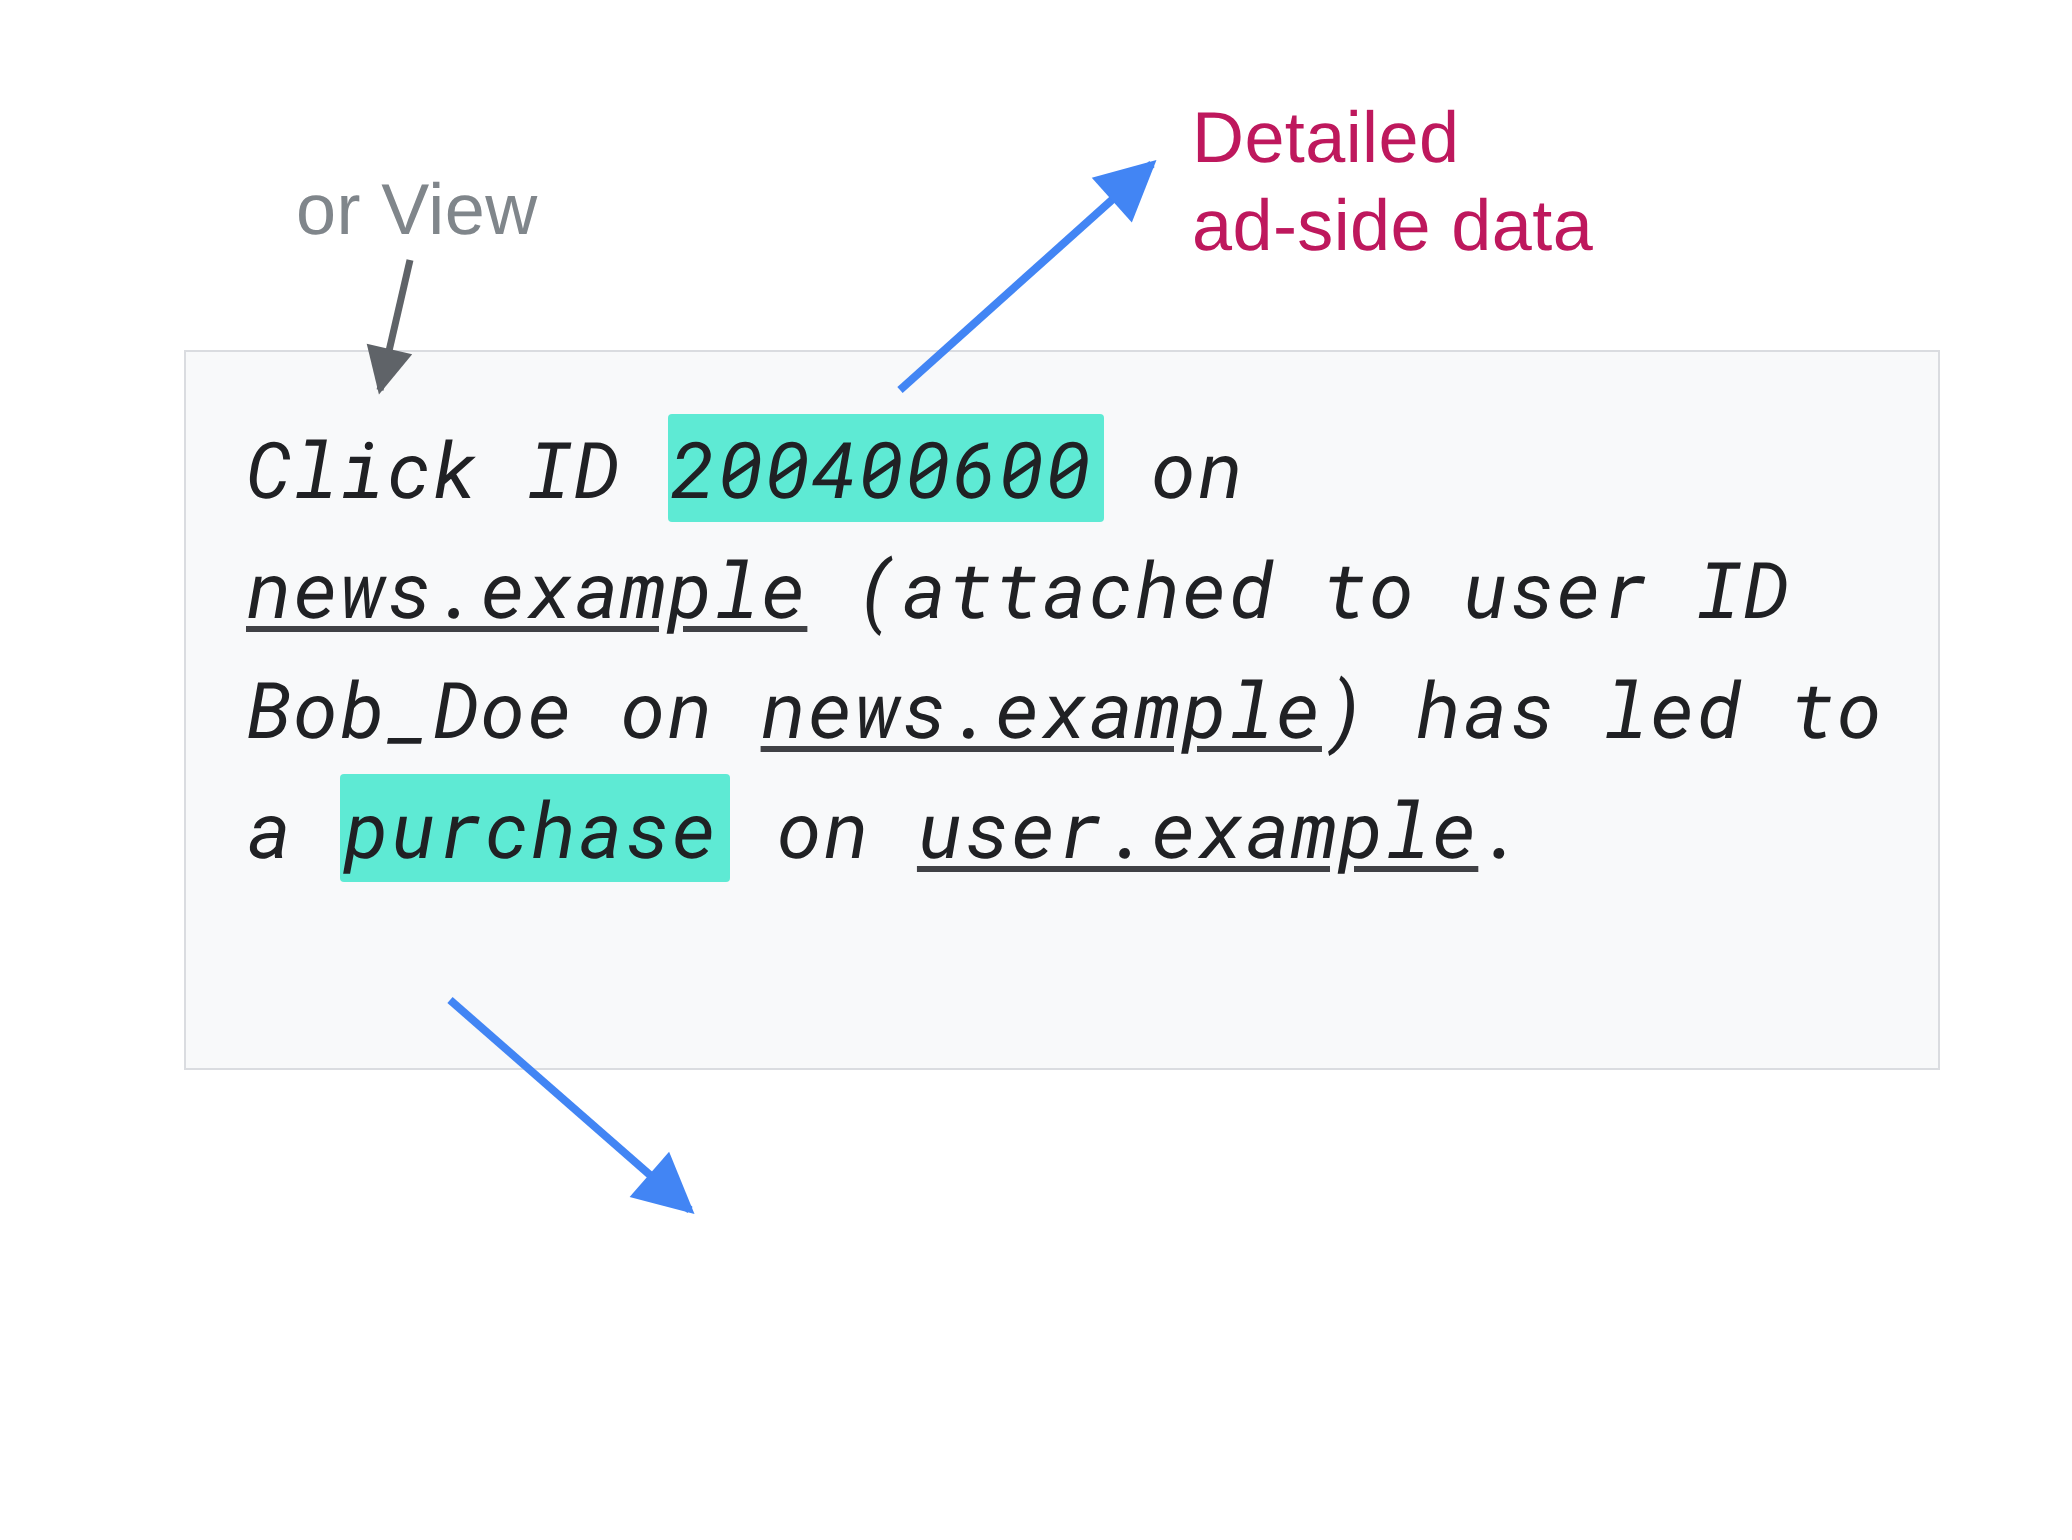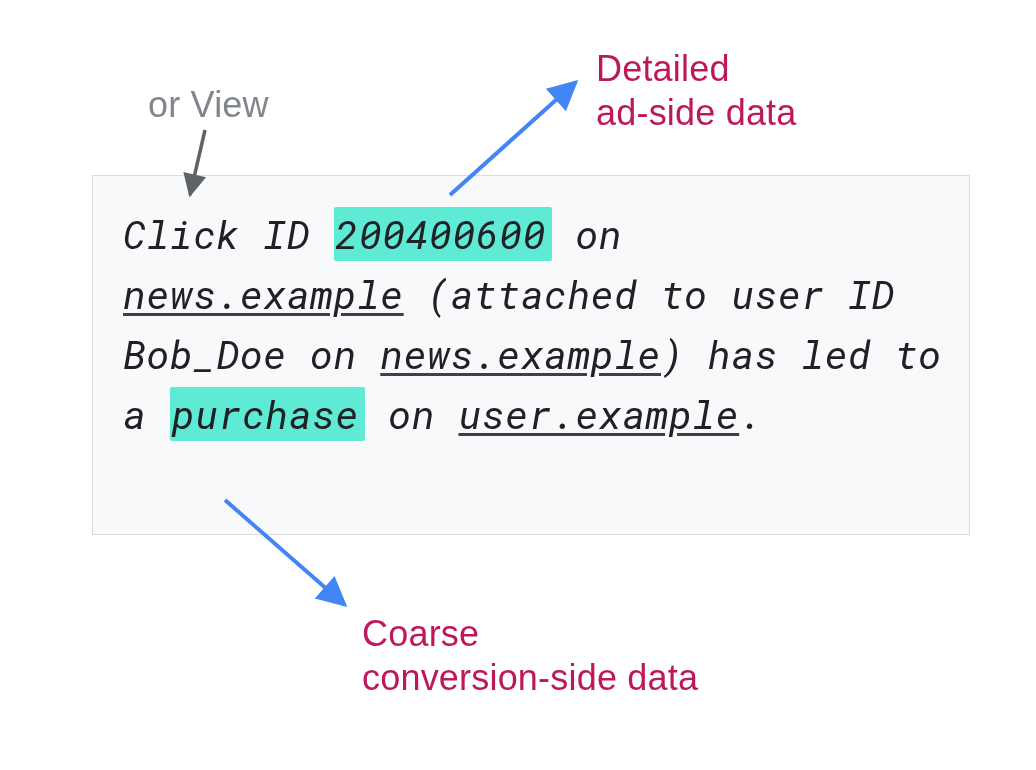--- a/index.html
+++ b/index.html
@@ -94,23 +94,20 @@
 <div class="stage">
 
   <div id="label-orview" class="annot annot-gray">
     <span>or View</span>
   </div>
 
   <div id="label-detailed" class="annot annot-blue">
     <span>Detailed<br>ad-side data</span>
   </div>
 
-  <div id="label-coarse" class="annot annot-blue">
-    <span>Coarse<br>conversion-side data</span>
-  </div>
 
   <div class="box">
     <div class="box-inner">
       <span>Click ID </span><span class="hl">200400600</span><span> on </span><br class="hard"><span class="u">news.example</span><span> (attached to user ID Bob_Doe on </span><br class="hard" style="display:none"><span class="u">news.example</span><span>) has led to a </span><span class="hl">purchase</span><span> on </span><span class="u">user.example</span><span>.</span>
     </div>
   </div>
 
   <svg class="overlay" viewBox="0 0 1036 770">
     <defs>
       <marker id="arrow-gray" viewBox="0 0 12 12" refX="10" refY="6" markerWidth="8" markerHeight="8" orient="auto-start-reverse">

